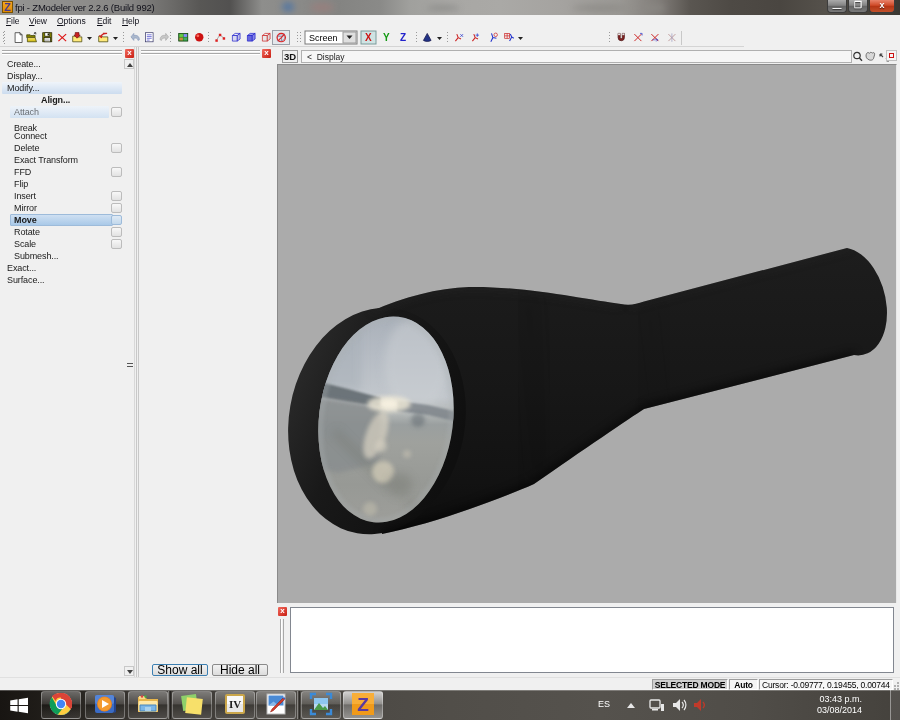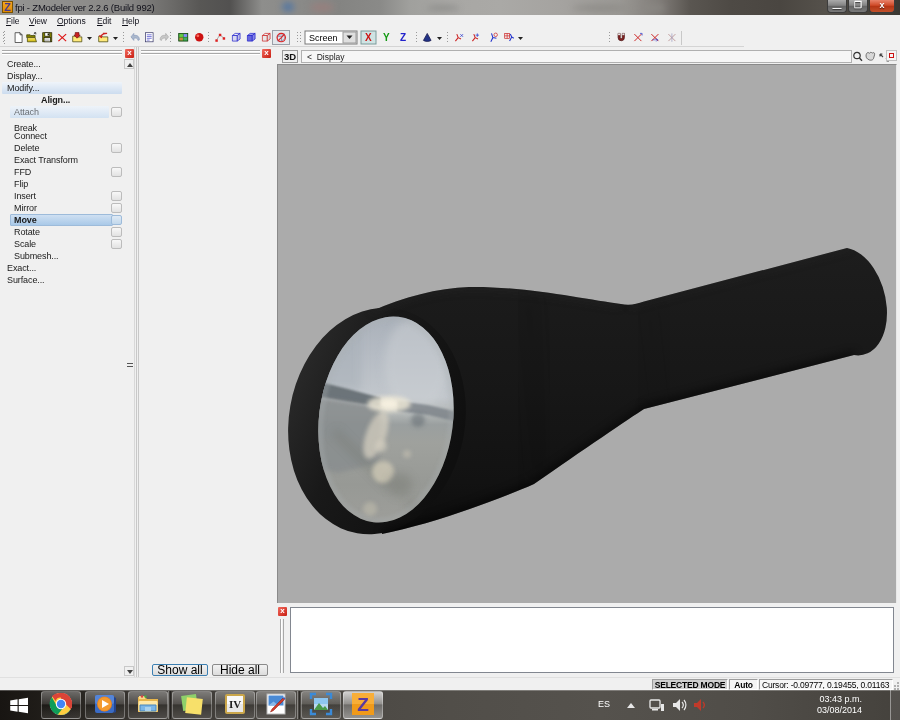--- a/index.html
+++ b/index.html
@@ -531,21 +531,21 @@
     <div class="closex" style="left:1px; top:3px;">x</div>
     <div style="position:absolute; left:3px; top:15px; width:4px; height:54px;
       background:repeating-linear-gradient(90deg,#a8a8a8 0 1px,#fff 1px 2px,transparent 2px 3px);"></div>
     <div id="botwhite"></div>
   </div>
 </div>
 
 <div id="statusbar">
   <div class="sbox" style="left:652px; width:76px; background:#cfcfcf; font-weight:bold; text-align:center; padding:0 1px;">SELECTED MODE</div>
   <div class="sbox" style="left:729px; width:29px; background:#f4f4f4; font-weight:bold; text-align:center; padding:0 1px;">Auto</div>
-  <div class="sbox" style="left:759px; width:134px; background:#f6f6f6; padding:0 2px;">Cursor: -0.09777, 0.19455, 0.01163</div>
+  <div class="sbox" style="left:759px; width:134px; background:#f6f6f6; padding:0 2px;">Cursor: -0.09777, 0.19455, 0.00744</div>
   <svg style="position:absolute;left:893px;top:4px;" width="7" height="8">
       <g fill="#b0b0b0">
         <rect x="4" y="0" width="2" height="2"></rect>
         <rect x="4" y="3" width="2" height="2"></rect>
         <rect x="4" y="6" width="2" height="2"></rect>
         <rect x="1" y="3" width="2" height="2"></rect>
         <rect x="1" y="6" width="2" height="2"></rect>
       </g>
     </svg>
 </div>

